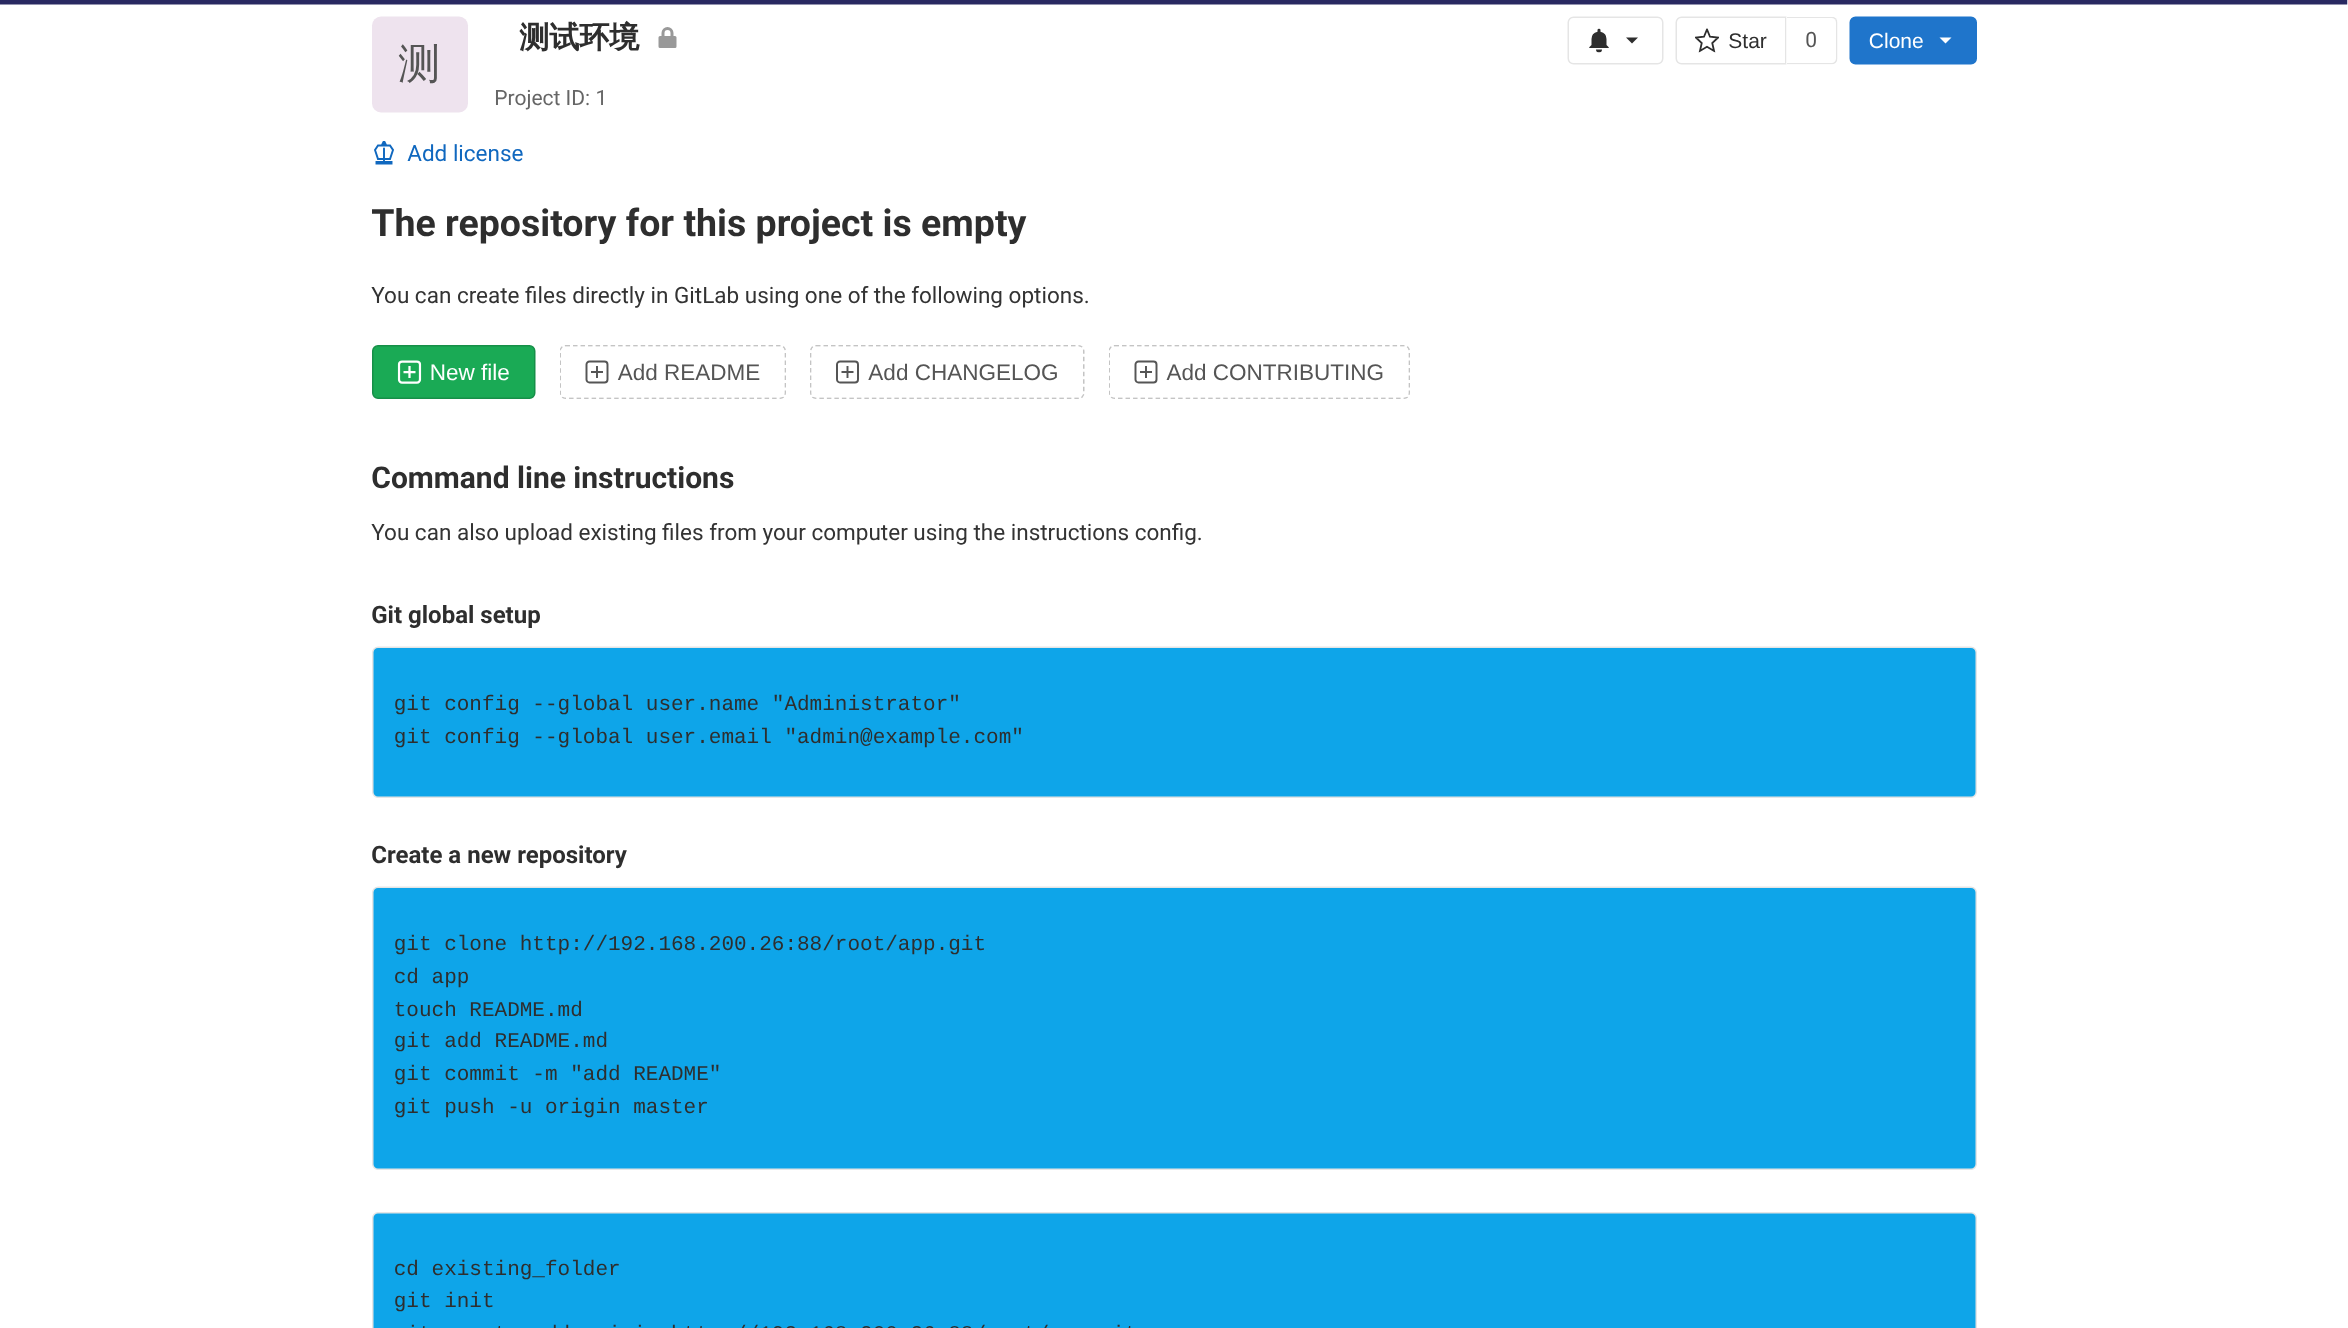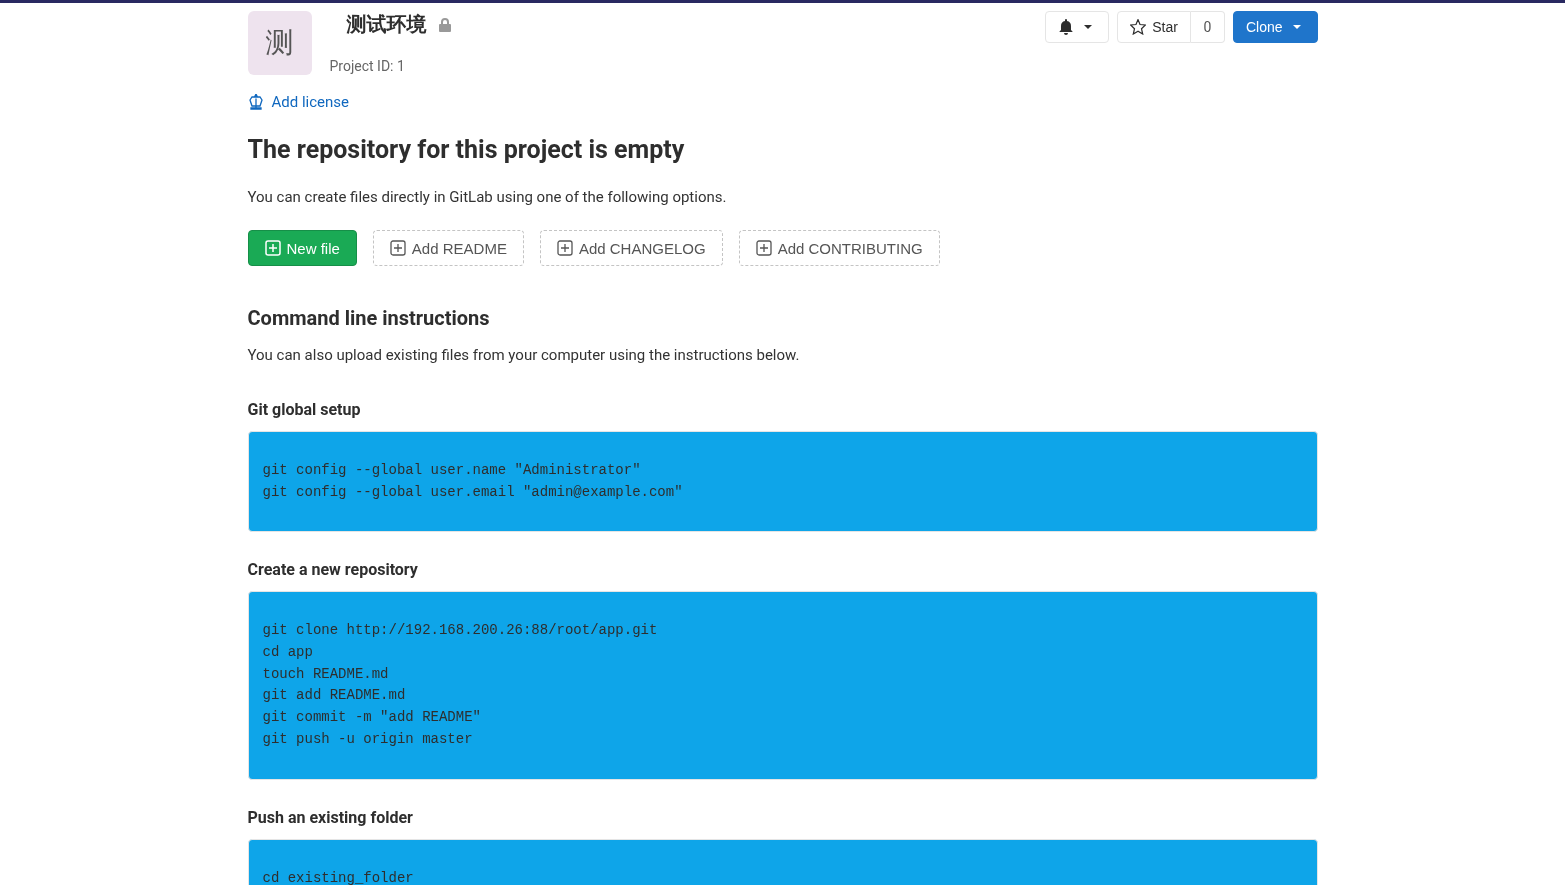--- a/index.html
+++ b/index.html
@@ -275,33 +275,32 @@
         <svg viewBox="0 0 16 16">
             <rect x="1" y="1" width="14" height="14" rx="2" fill="none" stroke="currentColor" stroke-width="1.3"></rect>
             <path d="M8 4v8M4 8h8" stroke="currentColor" stroke-width="1.3"></path>
           </svg>
       </span>
       <span>Add CONTRIBUTING</span>
     </button>
   </div>
 
   <h2 class="cli-heading">Command line instructions</h2>
-  <p class="cli-subtext">You can also upload existing files from your computer using the instructions below.</p>
+  <p class="cli-subtext">You can also upload existing files from your computer using the instructions config.</p>
 
   <h3 class="subheading">Git global setup</h3>
   <pre class="codeblock">git config --global user.name "Administrator"
 git config --global user.email "admin@example.com"</pre>
 
   <h3 class="subheading">Create a new repository</h3>
   <pre class="codeblock">git clone http://192.168.200.26:88/root/app.git
 cd app
 touch README.md
 git add README.md
 git commit -m "add README"
 git push -u origin master</pre>
 
-  <h3 class="subheading">Push an existing folder</h3>
   <pre class="codeblock">cd existing_folder
 git init
 git remote add origin http://192.168.200.26:88/root/app.git
 git add .</pre>
 
 </div>
 
 </body></html>

